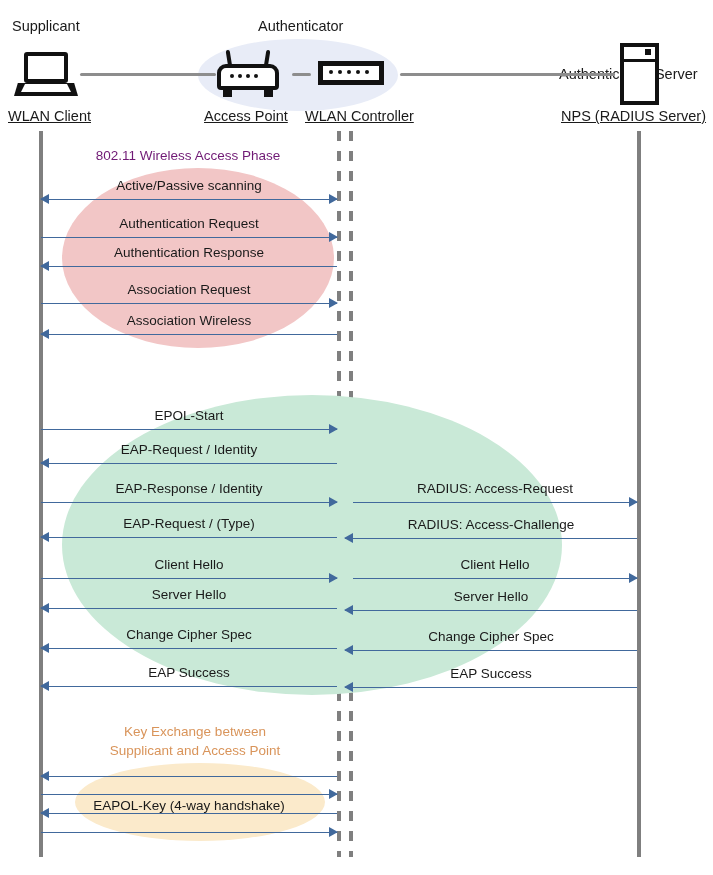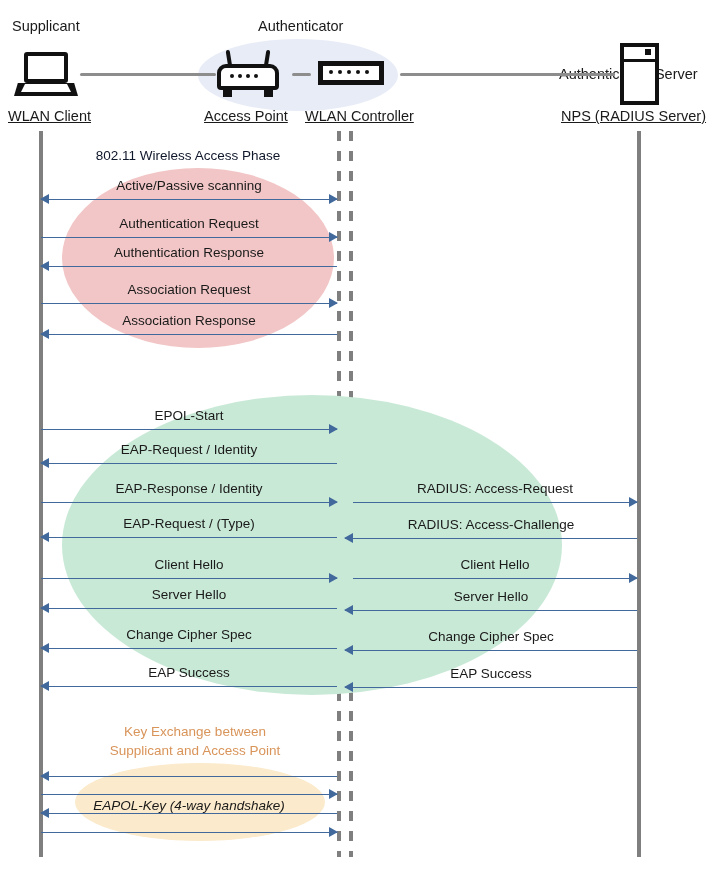--- a/index.html
+++ b/index.html
@@ -199,21 +199,21 @@
 
   <div class="lifeline" style="left:39px;top:131px;height:726px;"></div>
   <div class="lifeline-dashed" style="left:337px;top:131px;height:726px;"></div>
   <div class="lifeline-dashed" style="left:349px;top:131px;height:726px;"></div>
   <div class="lifeline" style="left:637px;top:131px;height:726px;"></div>
 
   <div class="blob" style="left:62px;top:168px;width:272px;height:180px;background:#f2c6c6;"></div>
   <div class="blob" style="left:62px;top:395px;width:500px;height:300px;background:#c9e9d7;"></div>
   <div class="blob" style="left:75px;top:763px;width:250px;height:78px;background:#fbeacb;"></div>
 
-  <div class="phase-title" style="left:88px;top:146px;width:200px;color:#0f172a;">802.11 Wireless Access Phase</div>
+  <div class="phase-title" style="left:88px;top:146px;width:200px;color:#701a75;">802.11 Wireless Access Phase</div>
 
   <div class="msg right" style="left:41px;top:199px;width:296px;">
     <div class="line"></div>
       <div class="head"></div>
     <div class="head" style="left:-1px;right:auto;border-right:9px solid #41699c;border-left:none;"></div>
     <div class="label">Active/Passive scanning</div>
   </div>
 
   <div class="msg right" style="left:41px;top:237px;width:296px;">
     <div class="line"></div>
@@ -229,21 +229,21 @@
 
   <div class="msg right" style="left:41px;top:303px;width:296px;">
     <div class="line"></div>
       <div class="head"></div>
     <div class="label">Association Request</div>
   </div>
 
   <div class="msg left" style="left:41px;top:334px;width:296px;">
     <div class="line"></div>
       <div class="head"></div>
-    <div class="label">Association Response</div>
+    <div class="label">Association Wireless</div>
   </div>
 
 
   <div class="msg right" style="left:41px;top:429px;width:296px;">
     <div class="line"></div>
       <div class="head"></div>
     <div class="label">EPOL-Start</div>
   </div>
 
   <div class="msg left" style="left:41px;top:463px;width:296px;">
@@ -333,21 +333,21 @@
   </div>
 
   <div class="msg right" style="left:41px;top:794px;width:296px;">
     <div class="line"></div>
       <div class="head"></div>
   </div>
 
   <div class="msg left" style="left:41px;top:813px;width:296px;">
     <div class="line"></div>
       <div class="head"></div>
-    <div class="label" style="top:-15px;font-style:italic;">EAPOL-Key (4-way handshake)</div>
+    <div class="label" style="top:-15px;">EAPOL-Key (4-way handshake)</div>
   </div>
 
   <div class="msg right" style="left:41px;top:832px;width:296px;">
     <div class="line"></div>
       <div class="head"></div>
   </div>
 
 </div>
 
 </body></html>

